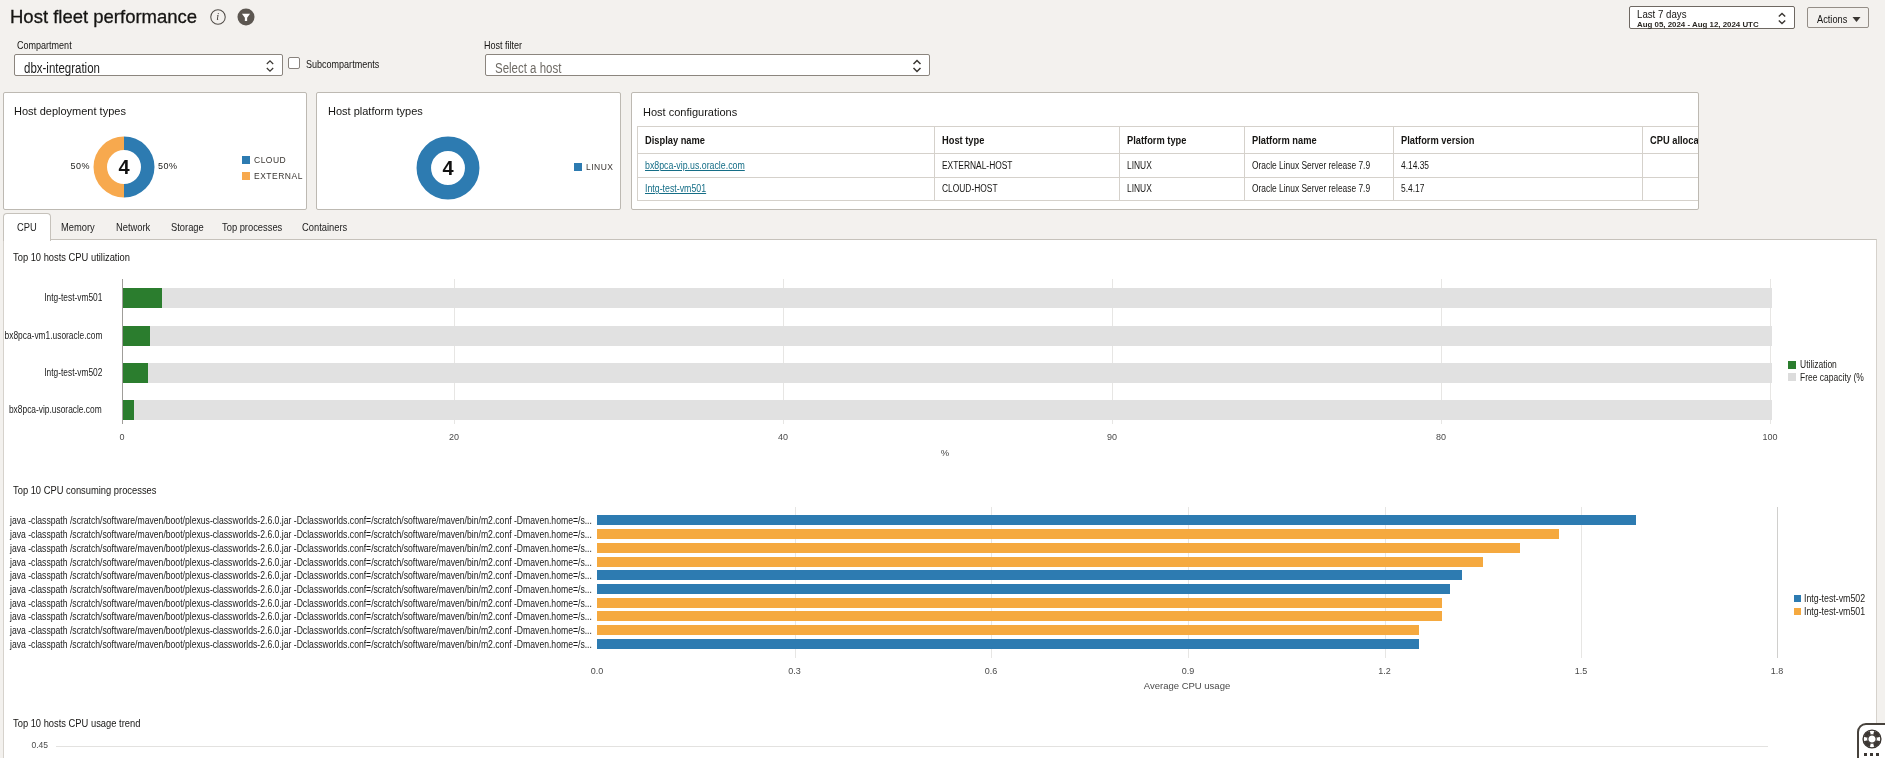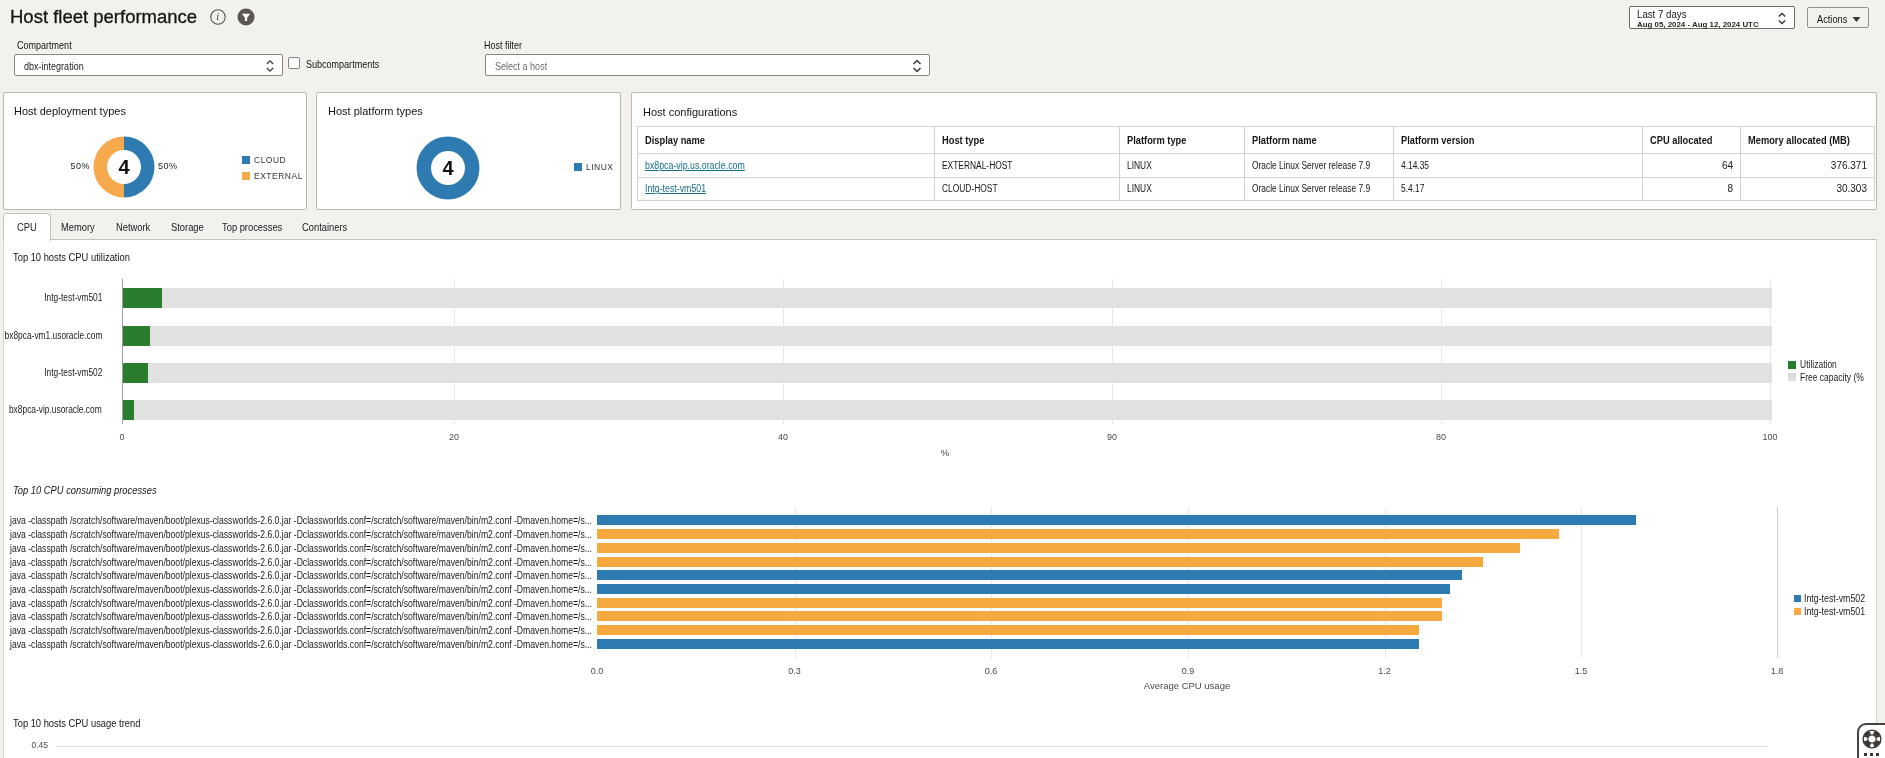--- a/index.html
+++ b/index.html
@@ -2,21 +2,21 @@
 <html><head>
 <meta charset="utf-8">
 <style>
 * { margin:0; padding:0; box-sizing:border-box; }
 body { font-family:"Liberation Sans", sans-serif; }
 .page { position:relative; width:1885px; height:758px; background:#f3f1ee; overflow:hidden; }
 .abs { position:absolute; }
 .title { left:10px; top:6px; font-size:18.5px; color:#161513; font-weight:500; -webkit-text-stroke:0.3px #161513; letter-spacing:0px; }
 .lbl { font-size:11px; color:#161513; }
 .sel { background:#fff; border:1px solid #8b857e; border-radius:2px; }
-.sel-text { position:absolute; left:9px; top:4.5px; font-size:11px; color:#1c1c1c; }
+.sel-text { position:absolute; left:9px; top:4.5px; font-size:14px; color:#1c1c1c; }
 .chev { position:absolute; right:7px; top:4px; width:10px; height:14px; }
 .card { position:absolute; background:#fff; border:1px solid #bdb9b2; border-radius:2px; }
 .ctitle { position:absolute; font-size:11px; color:#161513; }
 .legsq { position:absolute; width:8px; height:8px; }
 .legtx { position:absolute; font-size:8.5px; color:#3a3632; letter-spacing:0.5px; }
 table.cfg { position:absolute; border-collapse:collapse; table-layout:fixed; font-size:10px; color:#161513; }
 table.cfg th, table.cfg td { border:1px solid #d5d1cb; padding:0 7px; overflow:hidden; white-space:nowrap; }
 table.cfg th { text-align:left; font-weight:bold; height:27px; font-size:10px; }
 table.cfg td { height:23.5px; }
 table.cfg td.num { text-align:right;padding-left:44px; }
@@ -99,21 +99,21 @@
 
   <div class="card" style="left:316px; top:92px; width:305px; height:118px;"></div>
   <div class="ctitle" style="left:328px; top:105px;">Host platform types</div>
   <svg class="abs" style="left:415px; top:135px;" width="66" height="66" viewBox="0 0 66 66">
     <circle cx="33" cy="33" r="24.2" fill="none" stroke="#2d7bb1" stroke-width="14.5"></circle>
     <text x="33" y="40" font-size="20" font-weight="bold" fill="#111" text-anchor="middle" font-family="Liberation Sans">4</text>
   </svg>
   <div class="legsq" style="left:574px; top:163px; background:#2d7bb1;"></div>
   <div class="legtx" style="left:586px; top:162px;">LINUX</div>
 
-  <div class="card" style="left:631px; top:92px; width:1246px; height:118px; overflow:hidden;">
+  <div class="card" style="left:631px; top:92px; width:1068px; height:118px; overflow:hidden;">
     <div style="position:absolute; left:11px; top:13px; font-size:11px; color:#161513;">Host configurations</div>
     <table class="cfg" style="left:5px; top:33px; width:1237px;">
       <colgroup>
         <col style="width:297px">
           <col style="width:185px">
           <col style="width:125px">
           <col style="width:149px">
           <col style="width:249px">
           <col style="width:98px">
           <col style="width:134px">
@@ -188,21 +188,21 @@
   <div class="tick" style="left:1092px; top:432px;">90</div>
   <div class="tick" style="left:1421px; top:432px;">80</div>
   <div class="tick" style="left:1750px; top:432px;">100</div>
   <div class="abs" style="left:925px; top:447px; width:40px; text-align:center; font-size:9.5px; color:#4a4a4a;">%</div>
 
   <div class="abs" style="left:1788px; top:361px; width:8px; height:8px; background:#2b7d2e;"></div>
   <div class="abs" style="left:1800px; top:359px; font-size:10px; color:#242320;"><span class="cx cx85">Utilization</span></div>
   <div class="abs" style="left:1788px; top:373px; width:8px; height:8px; background:#dcdcdc;"></div>
   <div class="abs" style="left:1800px; top:371.5px; font-size:10px; color:#242320;"><span class="cx cx85">Free capacity (%</span></div>
 
-  <div class="abs" style="left:13px; top:484px; font-size:11px; color:#161513;font-style:italic;"><span class="cx cx85">Top 10 CPU consuming processes</span></div>
+  <div class="abs" style="left:13px; top:484px; font-size:11px; color:#161513;"><span class="cx cx85">Top 10 CPU consuming processes</span></div>
   <div id="c2">
   <div class="grid" style="left:794.5px; top:507px; height:151px;"></div>
   <div class="grid" style="left:991px; top:507px; height:151px;"></div>
   <div class="grid" style="left:1188px; top:507px; height:151px;"></div>
   <div class="grid" style="left:1384.5px; top:507px; height:151px;"></div>
   <div class="grid" style="left:1581px; top:507px; height:151px;"></div>
   <div class="abs" style="left:1777px; top:507px; width:1px; height:151px; background:#d0cfcd;"></div>
   <div class="row2lbl" style="top:514px;"><span class="cx" style="transform:scaleX(0.784);">java -classpath /scratch/software/maven/boot/plexus-classworlds-2.6.0.jar -Dclassworlds.conf=/scratch/software/maven/bin/m2.conf -Dmaven.home=/s...</span></div>
   <div class="bar" style="left:597px; top:515px; width:1039px; height:10px; background:#2d7bb1;"></div>
   <div class="row2lbl" style="top:528px;"><span class="cx" style="transform:scaleX(0.784);">java -classpath /scratch/software/maven/boot/plexus-classworlds-2.6.0.jar -Dclassworlds.conf=/scratch/software/maven/bin/m2.conf -Dmaven.home=/s...</span></div>

